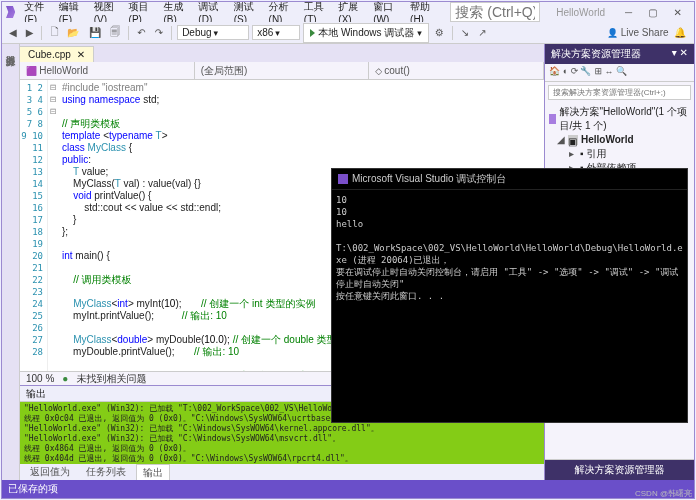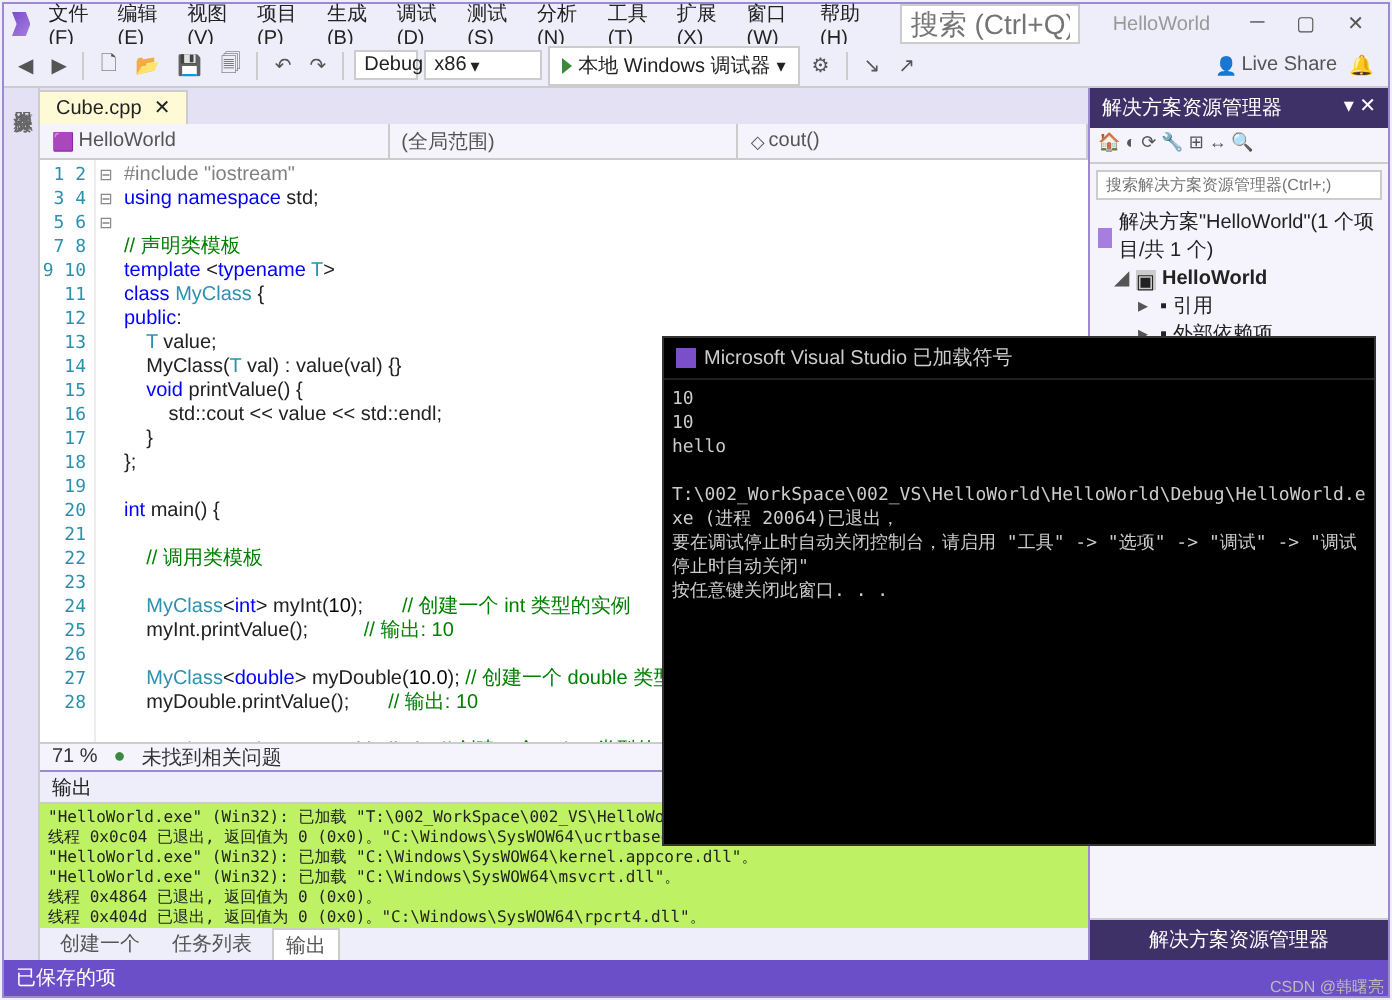--- a/index.html
+++ b/index.html
@@ -11,38 +11,38 @@
 .menu span{padding:2px 5px;cursor:default;color:#222}
 .search-title{margin-left:8px;border:1px solid #ccc;background:#fff;padding:1px 4px;width:90px;color:#888;font-size:14px}
 .titlebar .spacer{flex:1}
 .appname{color:#999;padding:0 8px}
 .winbtn{display:flex;gap:4px;padding:0 2px}
 .winbtn span{padding:2px 6px;color:#555}
 .toolbar{height:22px;background:#eeeefa;display:flex;align-items:center;padding:0 4px;gap:3px;border-bottom:1px solid #ccc}
 .tb-btn{padding:2px 3px;color:#555;cursor:pointer}
 .tb-sep{width:1px;height:14px;background:#ccc;margin:0 2px}
 .combo{border:1px solid #ccc;background:#fff;padding:1px 4px;font-size:9px;display:flex;align-items:center;gap:2px}
-.combo.debug{width:32px}.combo.plat{width:59px}
+.combo.debug{width:72px}.combo.plat{width:48px}
 .startbtn{background:#fff;border:1px solid #ccc;padding:2px 6px;display:flex;align-items:center;gap:3px;font-size:9px}
 .startbtn .tri{width:0;height:0;border-left:5px solid #3a8a3e;border-top:4px solid transparent;border-bottom:4px solid transparent}
 .liveshare{color:#555;font-size:9px;display:flex;align-items:center;gap:2px}
 .workarea{flex:1;display:flex;min-height:0}
 .leftrail{width:18px;background:#e5e1f4;border-right:1px solid #ccc;display:flex;flex-direction:column;gap:8px;padding:4px 2px;color:#666;writing-mode:vertical-rl;font-size:8px}
 .center{flex:1;display:flex;flex-direction:column;min-width:0}
 .tabstrip{height:18px;background:#e5e1f4;display:flex;align-items:end}
 .tab{background:#fffad6;padding:2px 8px;border-top:1px solid #ccc;border-right:1px solid #ccc;font-size:9px;display:flex;align-items:center;gap:6px}
 .navbar{height:18px;background:#f5f3fb;border-bottom:1px solid #ccc;display:flex}
 .navbar .nv{border-right:1px solid #ccc;padding:2px 6px;font-size:9px;color:#555;display:flex;align-items:center;gap:2px;flex:1}
 .editor{flex:1;display:flex;background:#fff;overflow:hidden;position:relative;min-height:0}
 .gutter{width:28px;background:#fff;border-right:1px solid #eee;text-align:right;padding:2px 4px 2px 0;color:#2b91af;font-family:Consolas,monospace;font-size:9px;line-height:12px}
 .fold{width:10px;background:#fff;padding-top:2px;color:#888;font-size:8px;line-height:12px;text-align:center}
 .code{flex:1;font-family:Consolas,monospace;font-size:9px;line-height:12px;padding:2px 0 2px 4px;white-space:pre;color:#222;overflow:hidden}
 .kw{color:#0000ff}.typ{color:#2b91af}.str{color:#a31515}.cmt{color:#008000}.pp{color:#808080}.num{color:#000}
 .statusln{height:14px;background:#f5f3fb;border-top:1px solid #ccc;font-size:8px;padding:1px 6px;display:flex;gap:8px;color:#333;align-items:center}
-.output{height:95px;border-top:1px solid #9b8ad0;display:flex;flex-direction:column;background:#bef264}
+.output{height:95px;border-top:1px solid #9b8ad0;display:flex;flex-direction:column;background:#84cc16}
 .output .hdr{height:16px;background:#eeeefa;border-bottom:1px solid #ccc;font-size:9px;padding:2px 6px;display:flex;gap:6px;align-items:center}
 .output .filter{border:1px solid #ccc;background:#fff;padding:0 4px;font-size:8px}
 .output .body{flex:1;font-family:Consolas,monospace;font-size:8px;line-height:10px;padding:2px 4px;color:#222;overflow:hidden;white-space:pre}
 .output .tabs{height:16px;background:#eeeefa;display:flex;gap:4px;padding:0 4px;align-items:center;font-size:9px}
 .output .tabs .ot{padding:1px 6px;color:#555}
 .output .tabs .ot.active{background:#fff;border:1px solid #ccc;border-bottom:none}
 .rightpanel{width:150px;border-left:1px solid #9b8ad0;display:flex;flex-direction:column;background:#f5f3fb}
 .rp-title{background:#3e3168;color:#fff;font-size:9px;padding:3px 6px;display:flex;justify-content:space-between}
 .rp-tools{height:18px;border-bottom:1px solid #ccc;display:flex;gap:3px;padding:2px 4px;color:#555;font-size:9px}
 .rp-search{border:1px solid #ccc;background:#fff;margin:3px;padding:2px 4px;font-size:8px;color:#888}
@@ -190,38 +190,38 @@
  
  
  
  
  
  
 </div>
     <div class="code" id="code"><div><span class="pp">#include "iostream"</span></div><div><span class="kw">using namespace</span> std;</div><div>&nbsp;</div><div><span class="cmt">// 声明类模板</span></div><div><span class="kw">template</span> &lt;<span class="kw">typename</span> <span class="typ">T</span>&gt;</div><div><span class="kw">class</span> <span class="typ">MyClass</span> {</div><div><span class="kw">public</span>:</div><div>    <span class="typ">T</span> value;</div><div>    MyClass(<span class="typ">T</span> val) : value(val) {}</div><div>    <span class="kw">void</span> printValue() {</div><div>        std::cout &lt;&lt; value &lt;&lt; std::endl;</div><div>    }</div><div>};</div><div>&nbsp;</div><div><span class="kw">int</span> main() {</div><div>&nbsp;</div><div>    <span class="cmt">// 调用类模板</span></div><div>&nbsp;</div><div>    <span class="typ">MyClass</span>&lt;<span class="kw">int</span>&gt; myInt(<span class="num">10</span>);       <span class="cmt">// 创建一个 int 类型的实例</span></div><div>    myInt.printValue();          <span class="cmt">// 输出: 10</span></div><div>&nbsp;</div><div>    <span class="typ">MyClass</span>&lt;<span class="kw">double</span>&gt; myDouble(<span class="num">10.0</span>); <span class="cmt">// 创建一个 double 类型的实例</span></div><div>    myDouble.printValue();       <span class="cmt">// 输出: 10</span></div><div>&nbsp;</div><div>    <span class="typ">MyClass</span>&lt;<span class="typ">string</span>&gt; myStr(<span class="str">"hello"</span>);  <span class="cmt">// 创建一个 string 类型的实例</span></div></div>
    </div>
    <div class="statusln">
-    <span>71 %</span>
+    <span>100 %</span>
           <span style="color:#3a8a3e">●</span>
           <span>未找到相关问题</span>
    </div>
 
    <div class="output">
     <div class="hdr">
             <span>输出</span>
           </div>
     <div class="body" id="outbody">"HelloWorld.exe" (Win32): 已加载 "T:\002_WorkSpace\002_VS\HelloWorld\HelloWorld\Debug\HelloWorld.exe"。已加载符号。
 线程 0x0c04 已退出, 返回值为 0 (0x0)。"C:\Windows\SysWOW64\ucrtbased.dll"。
 "HelloWorld.exe" (Win32): 已加载 "C:\Windows\SysWOW64\kernel.appcore.dll"。
 "HelloWorld.exe" (Win32): 已加载 "C:\Windows\SysWOW64\msvcrt.dll"。
 线程 0x4864 已退出, 返回值为 0 (0x0)。
 线程 0x404d 已退出, 返回值为 0 (0x0)。"C:\Windows\SysWOW64\rpcrt4.dll"。
 程序 "[20064] HelloWorld.exe" 已退出, 返回值为 0 (0x0)。</div>
     <div class="tabs" id="outtabs">
-            <span class="ot">创建一个</span>
+            <span class="ot">返回值为</span>
             <span class="ot">任务列表</span>
             <span class="ot active">输出</span>
           </div>
    </div>
   </div>
 
   <div class="rightpanel">
    <div class="rp-title">
           <span>解决方案资源管理器</span>
           <span>▾ ✕</span>
@@ -259,21 +259,21 @@
  </div>
 
  <div class="statusbar">
   <span>已保存的项</span>
  </div>
 </div>
 
 <div class="console">
  <div class="ctitle">
       <span class="cicon"></span>
-      <span>Microsoft Visual Studio 已加载符号</span>
+      <span>Microsoft Visual Studio 调试控制台</span>
     </div>
  <div class="cbody">10
 10
 hello
 
 T:\002_WorkSpace\002_VS\HelloWorld\HelloWorld\Debug\HelloWorld.exe (进程 20064)已退出，
 要在调试停止时自动关闭控制台，请启用 "工具" -&gt; "选项" -&gt; "调试" -&gt; "调试停止时自动关闭"
 按任意键关闭此窗口. . .</div>
 </div>
 

